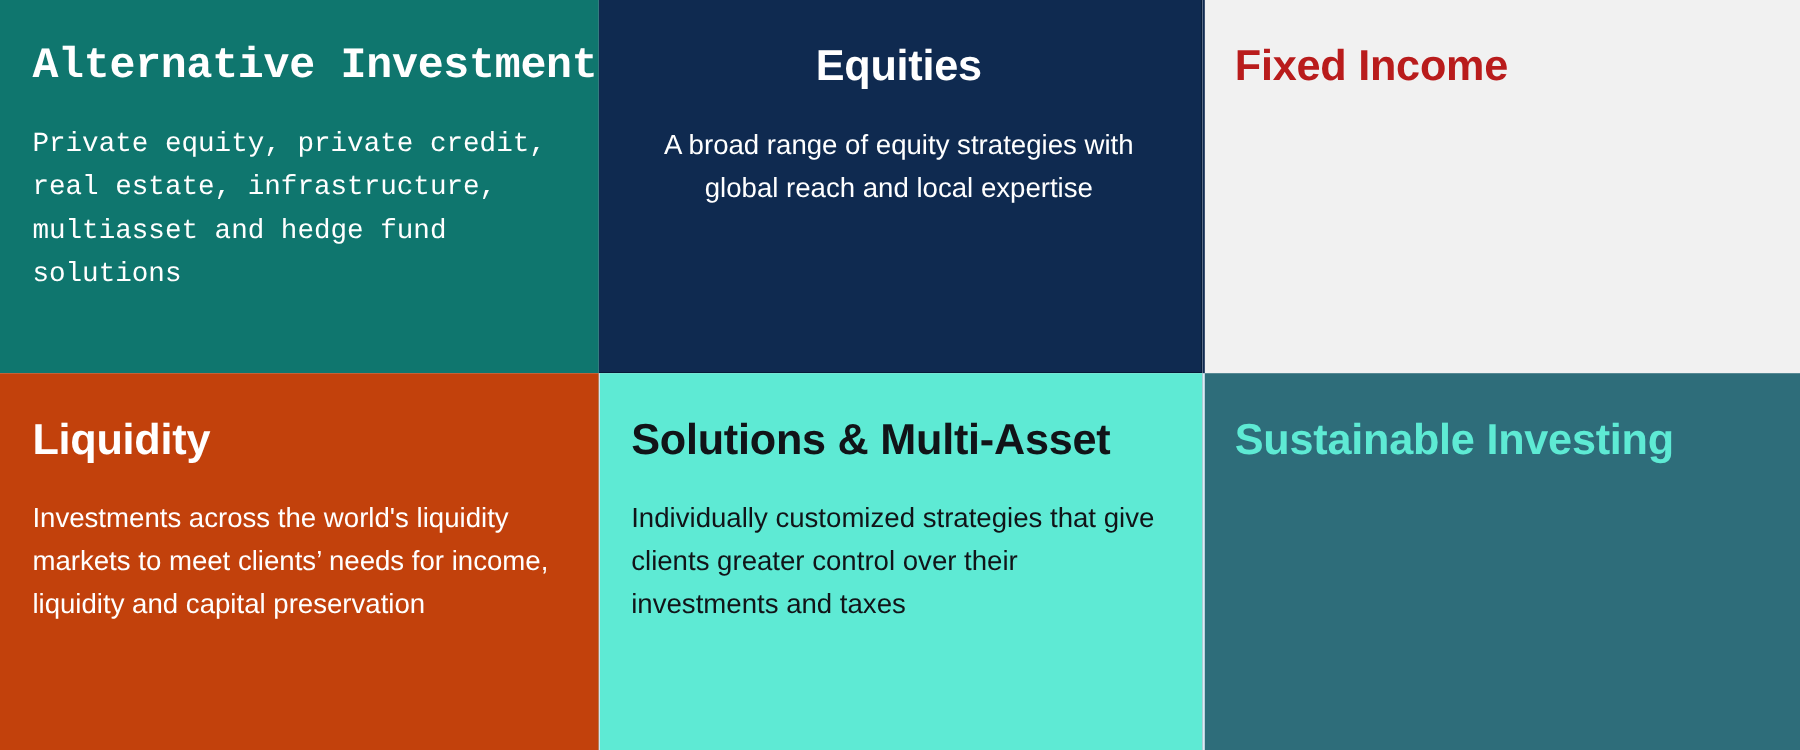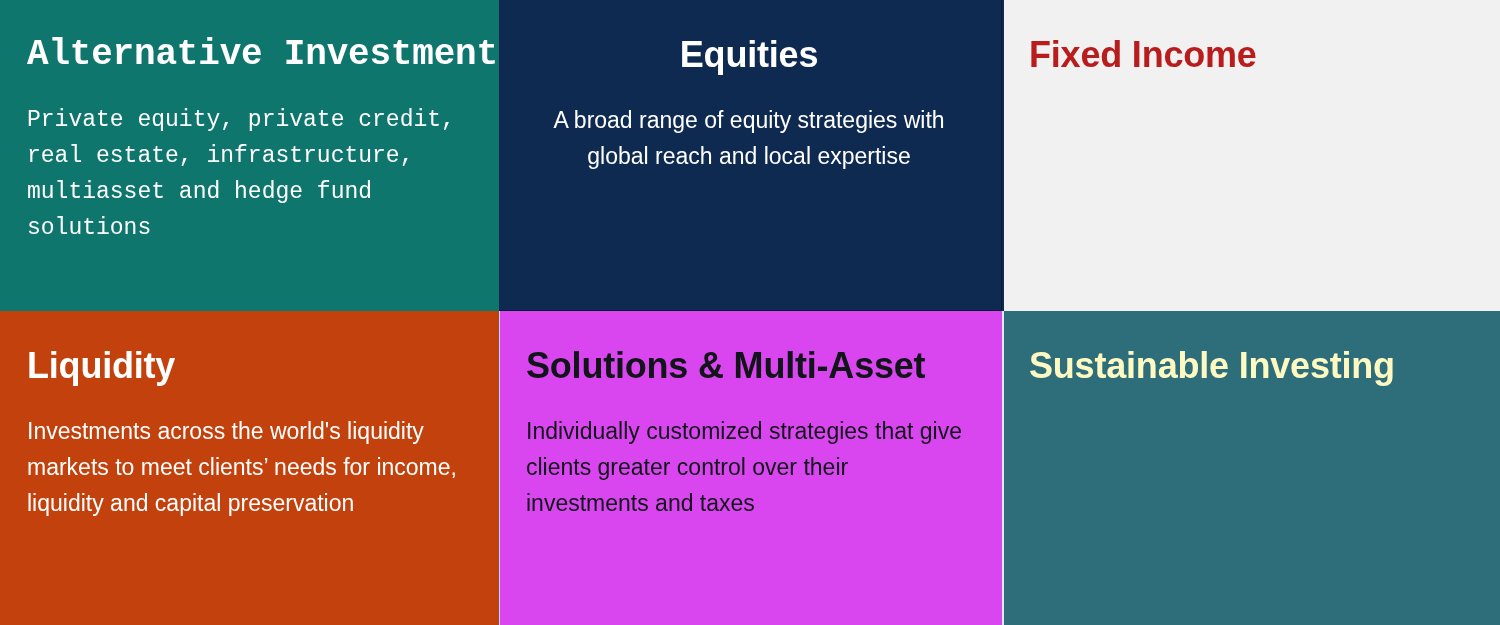--- a/index.html
+++ b/index.html
@@ -57,26 +57,26 @@
   }
   .card-fixed-income {
     background: #f1f1f1;
     color: #b91c1c;
   }
   .card-liquidity {
     background: #c2410c;
     color: #ffffff;
   }
   .card-solutions-multi-asset {
-    background: #d946ef;
+    background: #5eead4;
     color: #111418;
   }
   .card-sustainable-investing {
     background: #2e6d7a;
-    color: #fef9c3;
+    color: #5eead4;
   }
 
   
   .card-equities  { box-shadow: inset -1px 0 0 #061a36, inset 0 -1px 0 #061a36; text-align: center; }
   .card-fixed-income { box-shadow: inset 2px 0 0 #0f2a50; }
   .card-sustainable-investing { box-shadow: inset 2px 0 0 #dbeaf6; }
   .card-solutions-multi-asset { box-shadow: inset 1px 0 0 #cfe4f3; }
 
   .card-desc-sm { max-width: 455px; }
 </style>

